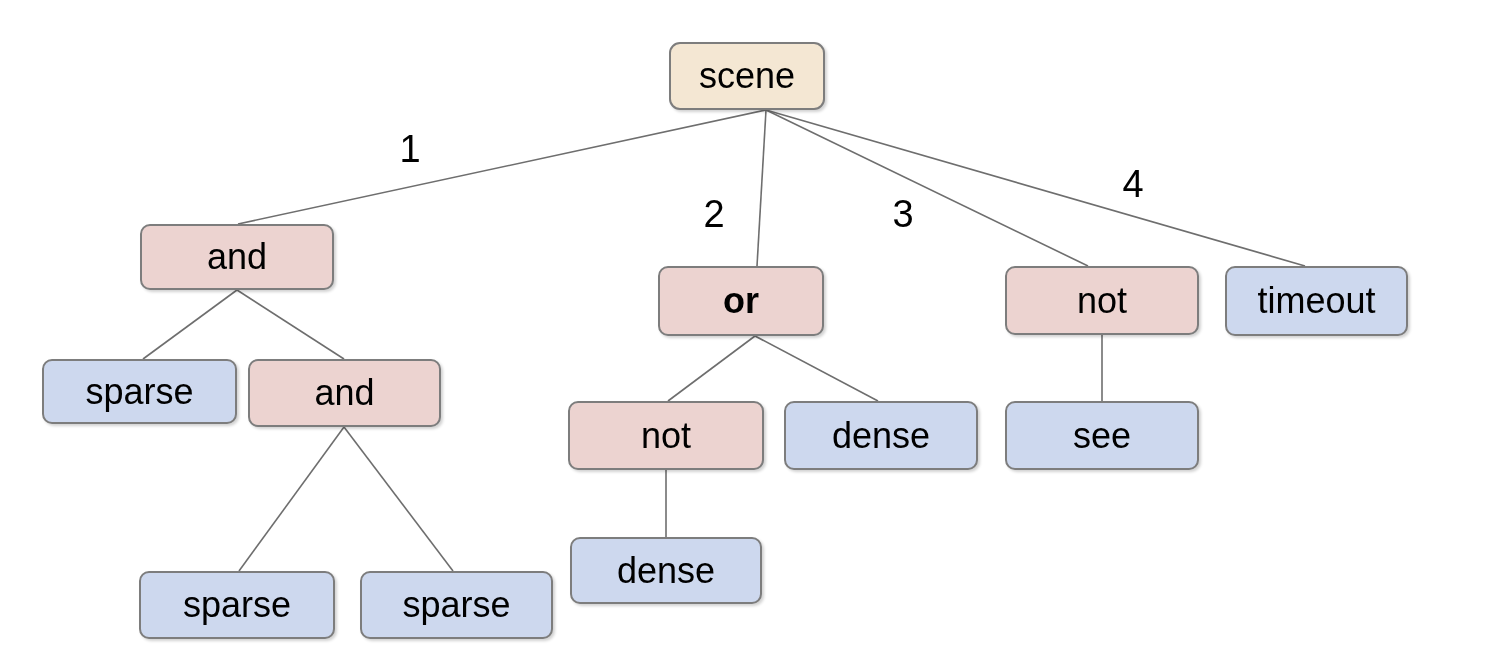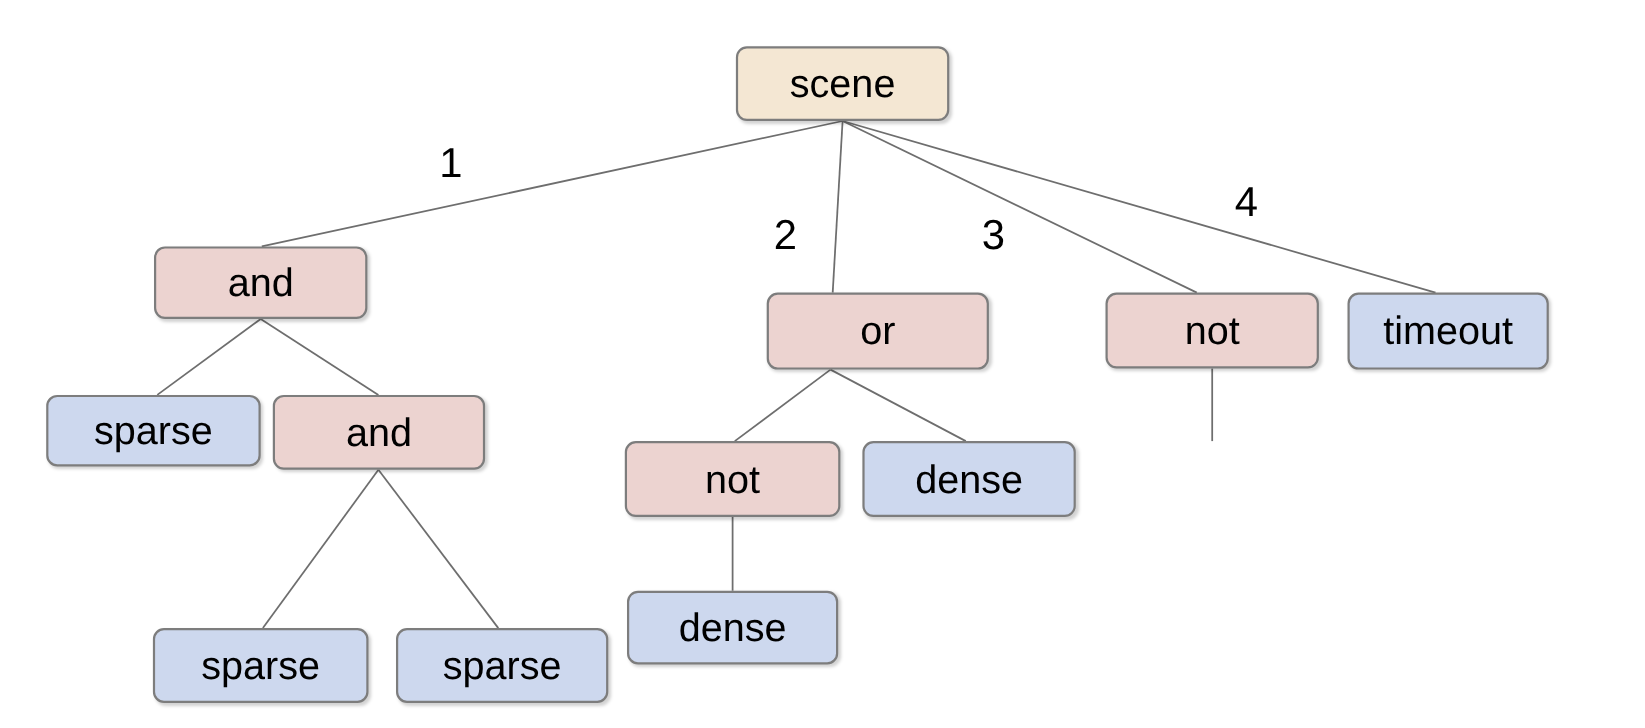--- a/index.html
+++ b/index.html
@@ -66,47 +66,50 @@
     <line x1="755" y1="336" x2="878" y2="401"></line>
     <line x1="666" y1="470" x2="666" y2="537"></line>
     <line x1="1102" y1="335" x2="1102" y2="401"></line>
   </svg>
 
   <span class="edge-label" style="left:410px;  top:149px;">1</span>
   <span class="edge-label" style="left:714px;  top:214px;">2</span>
   <span class="edge-label" style="left:903px;  top:214px;">3</span>
   <span class="edge-label" style="left:1133px; top:184px;">4</span>
 
-  <div class="node root" style="left:669px;  top:42px;  width:194px; height:68px;">
+  <div class="node root" style="left:669px;  top:42px;  width:156px; height:68px;border-radius:11px;">
       <span>scene</span>
     </div>
   <div class="node operator" style="left:140px;  top:224px; width:194px; height:66px;">
       <span>and</span>
     </div>
-  <div class="node operator" style="left:697px;  top:266px; width:202px; height:70px;">
+  <div class="node operator" style="left:658px;  top:266px; width:166px; height:70px;font-weight:bold;">
       <span>or</span>
     </div>
   <div class="node operator" style="left:1005px; top:266px; width:194px; height:69px;">
       <span>not</span>
     </div>
   <div class="node leaf" style="left:1225px; top:266px; width:183px; height:70px;">
       <span>timeout</span>
     </div>
   <div class="node leaf" style="left:42px;   top:359px; width:195px; height:65px;">
       <span>sparse</span>
     </div>
   <div class="node operator" style="left:248px;  top:359px; width:193px; height:68px;">
       <span>and</span>
     </div>
   <div class="node operator" style="left:568px;  top:401px; width:196px; height:69px;">
       <span>not</span>
     </div>
   <div class="node leaf" style="left:784px;  top:401px; width:194px; height:69px;">
       <span>dense</span>
     </div>
+  <div class="node leaf" style="left:1005px; top:401px; width:194px; height:69px;">
+      <span>see</span>
+    </div>
   <div class="node leaf" style="left:570px;  top:537px; width:192px; height:67px;">
       <span>dense</span>
     </div>
   <div class="node leaf" style="left:139px;  top:571px; width:196px; height:68px;">
       <span>sparse</span>
     </div>
   <div class="node leaf" style="left:360px;  top:571px; width:193px; height:68px;">
       <span>sparse</span>
     </div>
 

